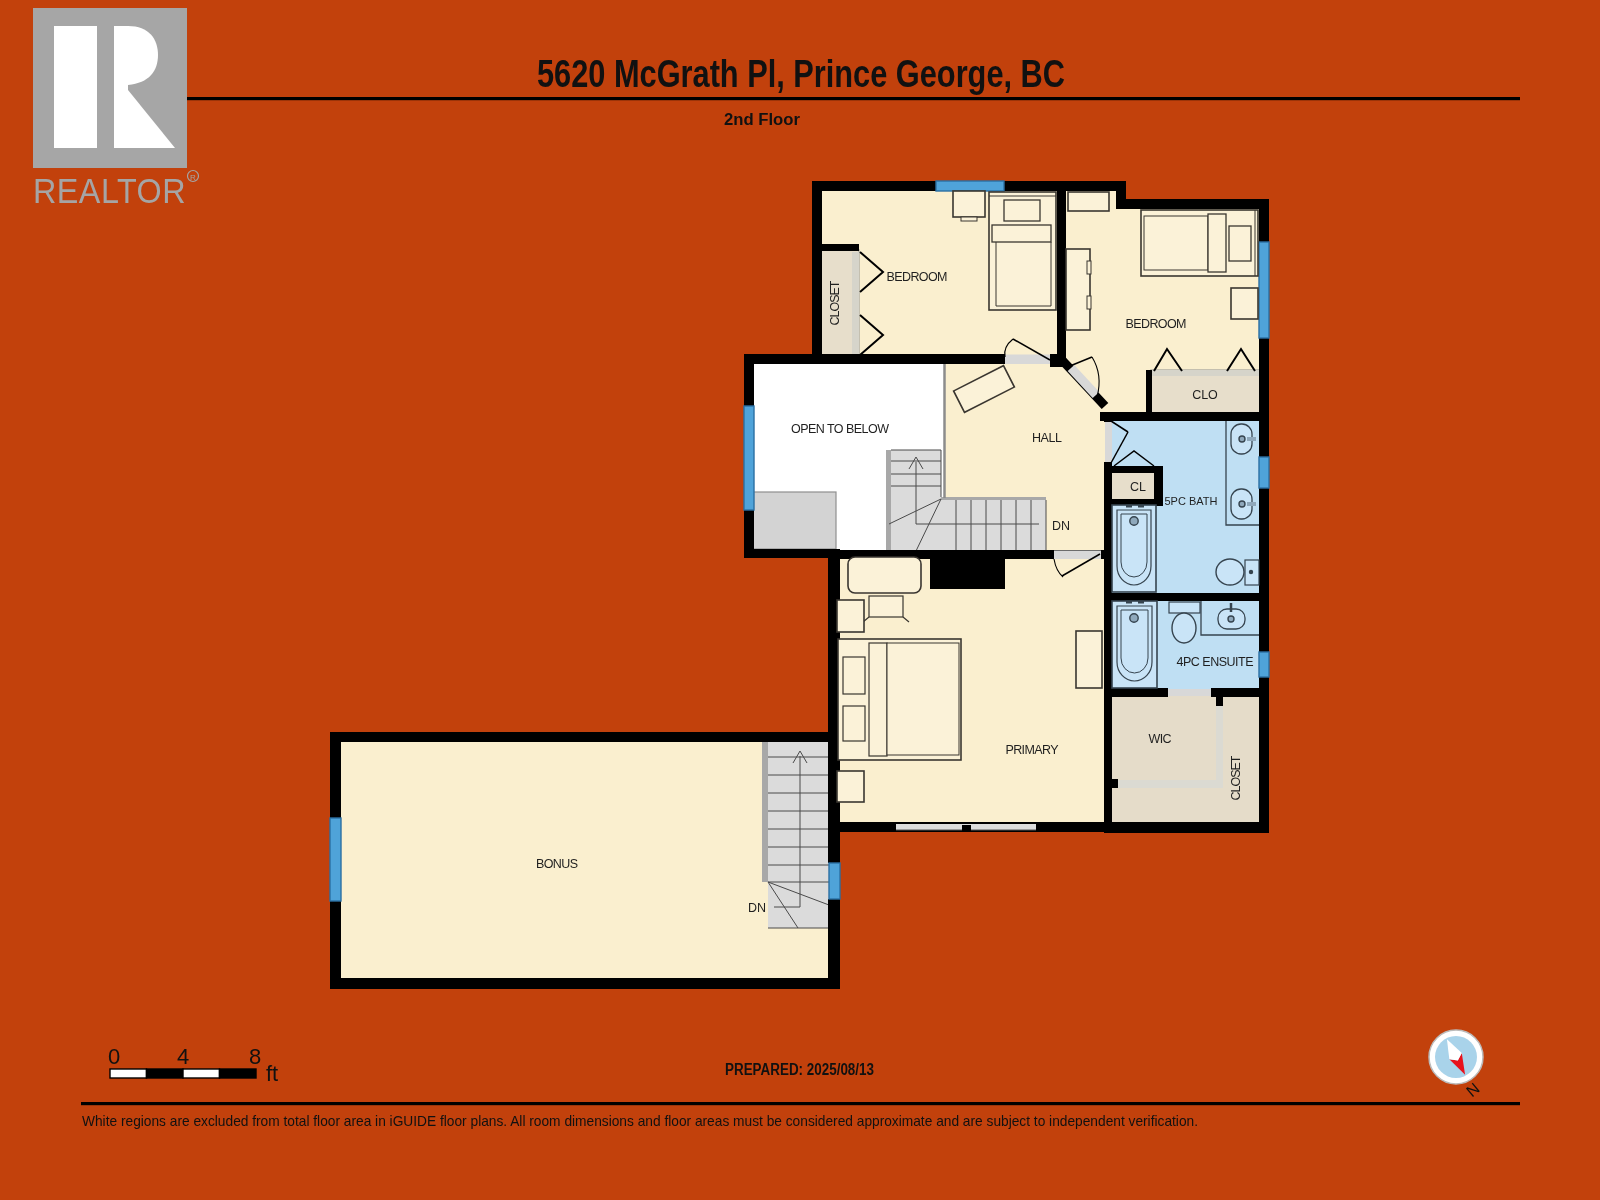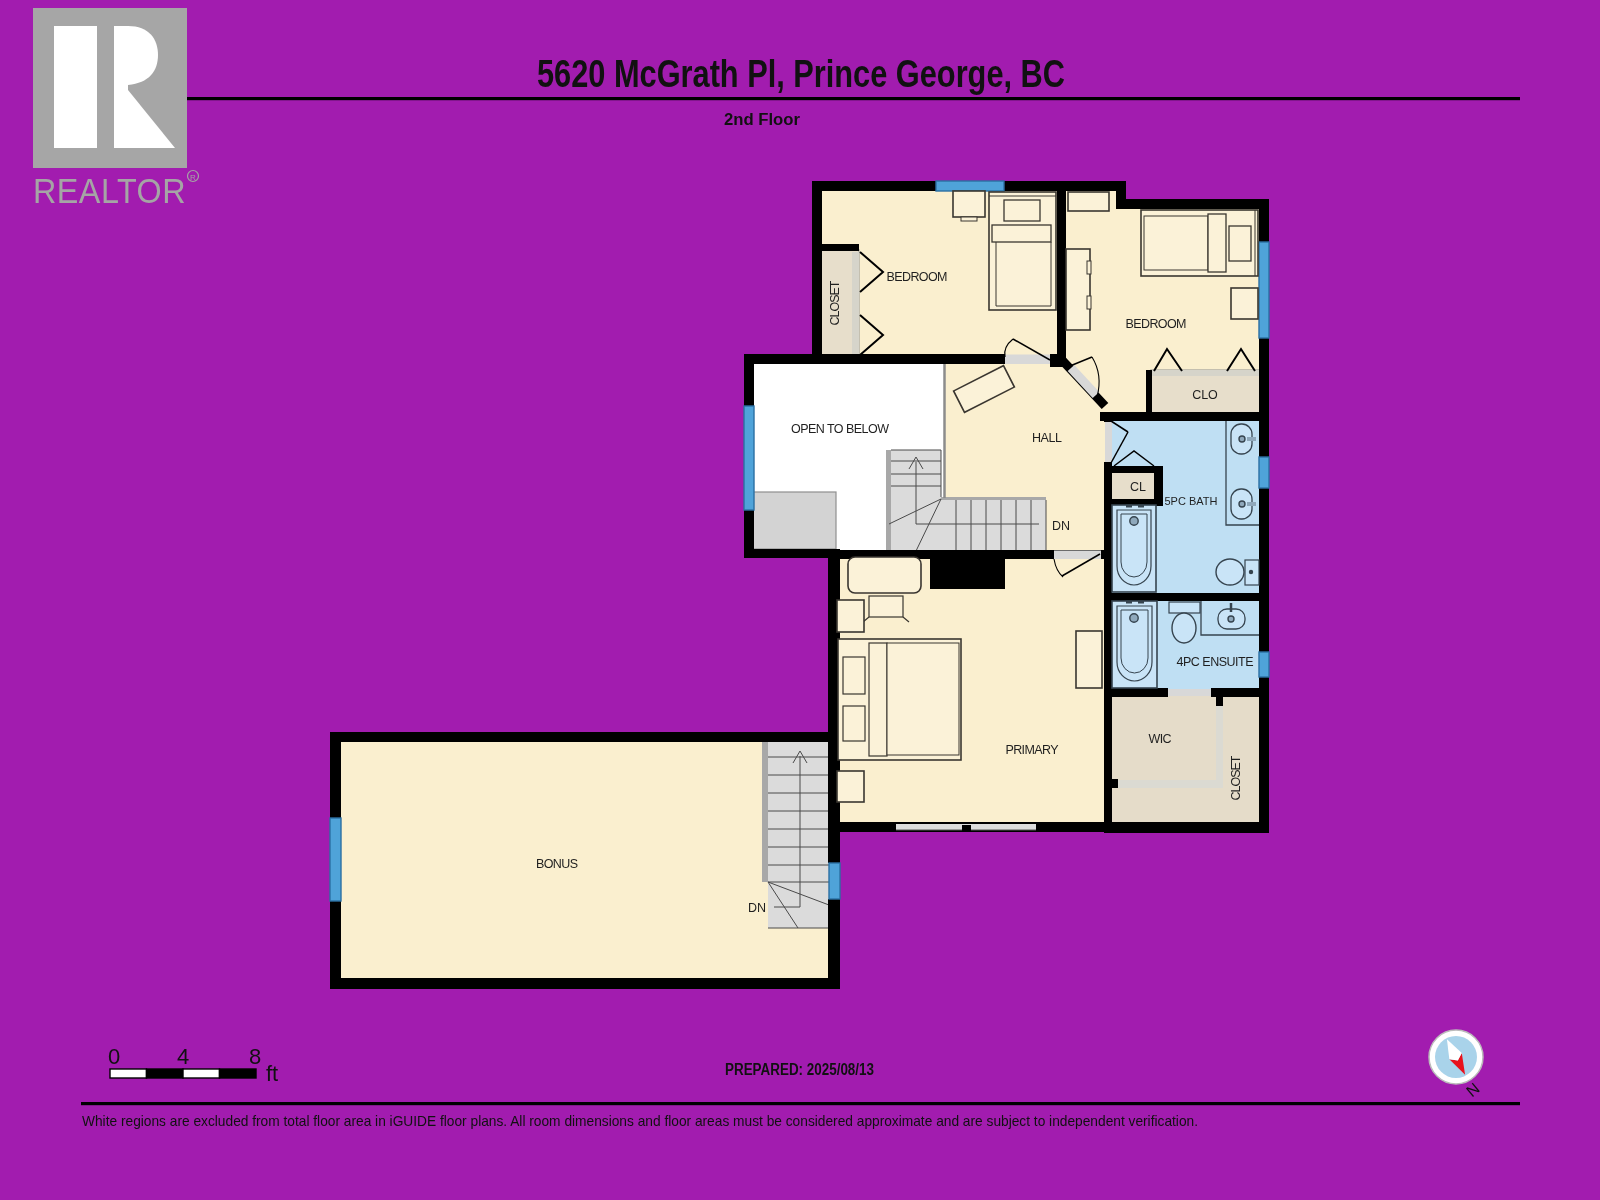--- a/index.html
+++ b/index.html
@@ -1,16 +1,16 @@
 <!DOCTYPE html>
 <html><head>
 <meta charset="utf-8">
 <style>
   html,body{margin:0;padding:0;background:#ffffff;}
-  #page{position:relative;width:1600px;height:1200px;background:#a21caf;overflow:hidden;}
+  #page{position:relative;width:1600px;height:1200px;background:#c2410c;overflow:hidden;}
   svg{position:absolute;top:0;left:0;}
   text{font-family:"Liberation Sans",sans-serif;}
 </style>
 </head>
 <body>
 <div id="page">
 <svg width="1600" height="1200" viewBox="0 0 1600 1200">
 
   <g id="header">
     <text x="801" y="87" font-size="38" font-weight="bold" fill="#111" text-anchor="middle" textLength="528" lengthAdjust="spacingAndGlyphs">5620 McGrath Pl, Prince George, BC</text>

